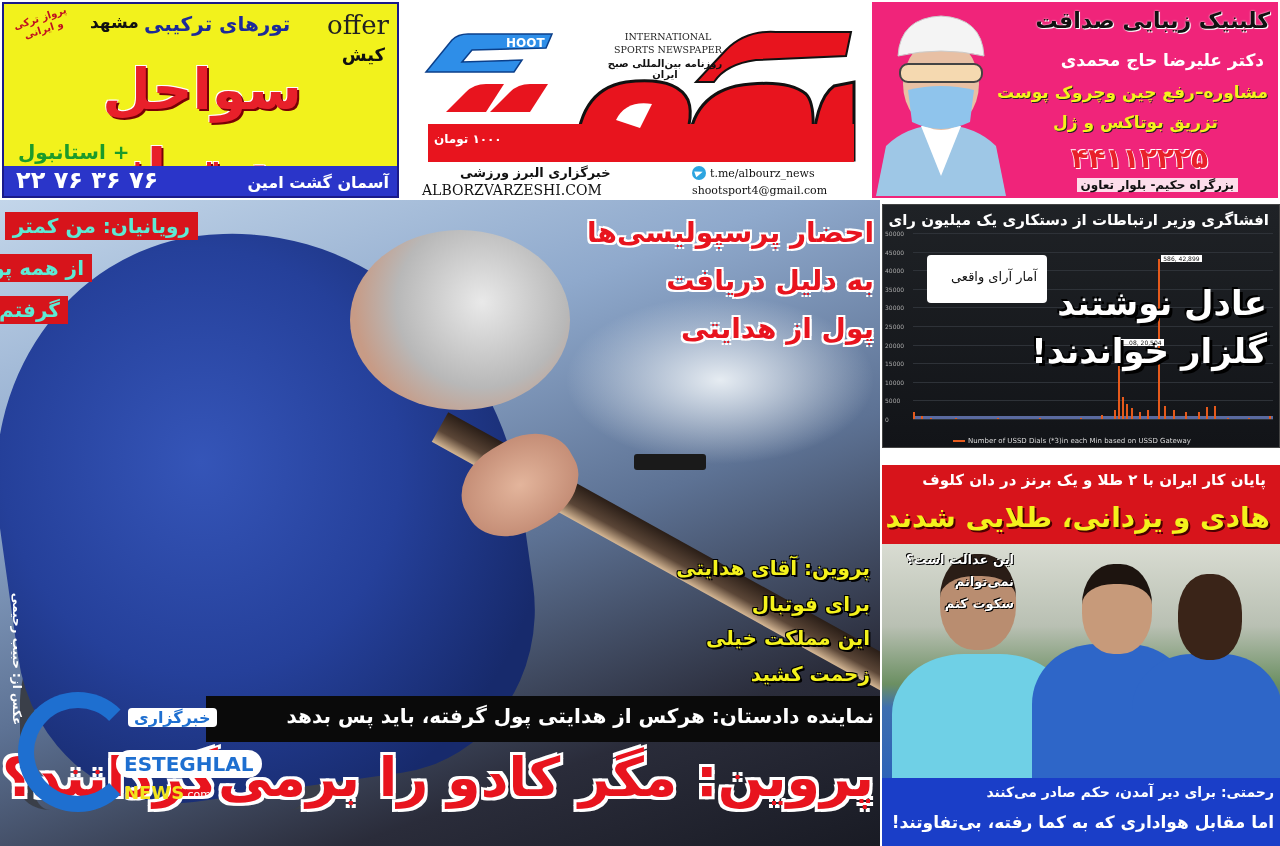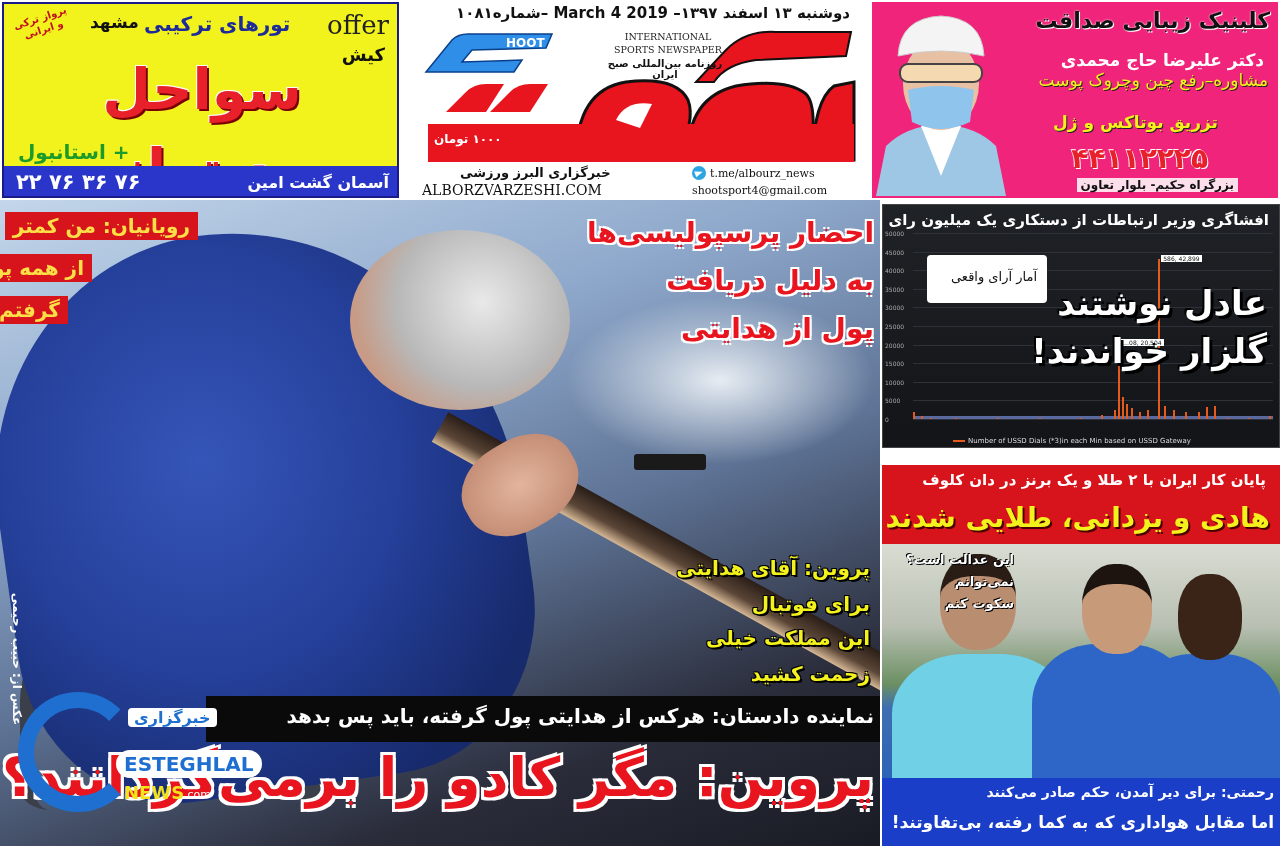--- a/index.html
+++ b/index.html
@@ -11,21 +11,21 @@
   
   #ad-travel { left: 2px; top: 2px; width: 397px; height: 196px; background: #f2f21c; border: 2px solid #1a1a8a; overflow: hidden; }
   #ad-travel .tours { position: absolute; left: 140px; top: 8px; font-size: 20px; font-weight: bold; color: #1d2a9a; }
   #ad-travel .mashhad { position: absolute; left: 86px; top: 8px; font-size: 17px; font-weight: bold; color: #111; }
   #ad-travel .flight { position: absolute; left: 8px; top: 8px; width: 60px; font-size: 10px; font-weight: bold; color: #c01020; line-height: 12px; transform: rotate(-18deg); text-align: center; }
   #ad-travel .offer { position: absolute; right: 8px; top: 6px; font-family: "DejaVu Serif", serif; font-size: 26px; color: #222; }
   #ad-travel .kish { position: absolute; right: 12px; top: 40px; font-size: 18px; font-weight: bold; color: #111; }
   #ad-travel .main { position: absolute; left: 8px; top: 46px; width: 380px; text-align: center; font-size: 56px; font-weight: bold; color: #e8202a; text-shadow: 2px 2px 0 #7a0006, -1px -1px 0 #fff, 1px -1px 0 #fff; letter-spacing: -2px; line-height: 80px; }
   #ad-travel .istanbul { position: absolute; left: 14px; top: 136px; font-size: 20px; font-weight: bold; color: #1c9b2a; }
   #ad-travel .bar { position: absolute; left: 0; right: 0; bottom: 0; height: 30px; background: #2a35c9; }
-  #ad-travel .phone { position: absolute; left: 12px; bottom: 2px; font-size: 21px; font-weight: bold; color: #fff; letter-spacing: 4px; }
+  #ad-travel .phone { position: absolute; left: 12px; bottom: 2px; font-size: 24px; font-weight: bold; color: #fff; letter-spacing: 4px; }
   #ad-travel .agency { position: absolute; right: 8px; bottom: 4px; font-size: 16px; font-weight: bold; color: #fff; }
 
   
   #masthead { left: 420px; top: 0; width: 450px; height: 200px; background: #fff; }
   #masthead .dateline { position: absolute; right: 20px; top: 4px; font-size: 15px; font-weight: bold; color: #111; white-space: nowrap; }
   #masthead .shoot-logo { position: absolute; left: 2px; top: 28px; width: 140px; height: 50px; }
   #masthead .intl { position: absolute; left: 178px; top: 30px; width: 140px; text-align: center; font-family: "DejaVu Serif", serif; font-size: 9.5px; color: #222; line-height: 13px; }
   #masthead .intl-fa { position: absolute; left: 180px; top: 58px; width: 130px; text-align: center; font-size: 10px; font-weight: bold; color: #111; }
   #masthead .big-logo { position: absolute; left: 6px; top: 20px; width: 430px; height: 150px; }
   #masthead .price { position: absolute; left: 14px; top: 132px; font-size: 12px; font-weight: bold; color: #fff; }
@@ -34,38 +34,38 @@
   #masthead .telegram { position: absolute; left: 272px; top: 166px; font-family: "DejaVu Serif", serif; font-size: 11px; font-weight: normal; color: #111; display: flex; align-items: center; gap: 4px; }
   #masthead .tg-icon { width: 14px; height: 14px; border-radius: 50%; background: #2ca5e0; display: inline-block; position: relative; }
   #masthead .tg-icon::after { content: ""; position: absolute; left: 3px; top: 4px; border-left: 8px solid #fff; border-top: 3px solid transparent; border-bottom: 3px solid transparent; transform: rotate(-20deg); }
   #masthead .email { position: absolute; left: 272px; top: 184px; font-family: "DejaVu Serif", serif; font-size: 11px; color: #111; }
 
   
   #ad-clinic { left: 872px; top: 2px; width: 406px; height: 196px; background: #f0247a; overflow: hidden; }
   #ad-clinic .doc { position: absolute; left: 4px; top: 4px; width: 130px; height: 190px; }
   #ad-clinic .title { position: absolute; right: 8px; top: 6px; font-size: 22px; font-weight: bold; color: #111; text-shadow: 0 0 2px #fff, 1px 1px 0 #fff; }
   #ad-clinic .doctor { position: absolute; right: 14px; top: 48px; font-size: 17px; font-weight: bold; color: #fff; }
-  #ad-clinic .svc1 { position: absolute; right: 10px; top: 68px; font-size: 17px; font-weight: normal; color: #f4f21c; text-shadow: 1px 1px 0 #222; }
+  #ad-clinic .svc1 { position: absolute; right: 10px; top: 80px; font-size: 17px; font-weight: bold; color: #f4f21c; text-shadow: 1px 1px 0 #222; }
   #ad-clinic .svc2 { position: absolute; right: 60px; top: 110px; font-size: 17px; font-weight: bold; color: #f4f21c; text-shadow: 1px 1px 0 #222; }
   #ad-clinic .phone { position: absolute; right: 70px; top: 140px; font-size: 28px; font-weight: bold; color: #e8202a; text-shadow: 1px 1px 0 #fff, -1px -1px 0 #fff; letter-spacing: 2px; }
   #ad-clinic .addr { position: absolute; right: 40px; top: 176px; font-size: 12px; font-weight: bold; color: #111; background: rgba(255,255,255,0.85); padding: 0 4px; }
 
   
   #main-photo { left: 0; top: 200px; width: 880px; height: 646px; overflow: hidden;
     background:
       radial-gradient(ellipse 220px 120px at 720px 180px, #e6ecf2 0%, rgba(230,236,242,0) 70%),
       linear-gradient(160deg, #c3d6ea 0%, #8fa9cc 30%, #5d7294 55%, #2a2c3a 80%, #191b24 100%); }
   #main-photo .jacket { position: absolute; left: 0; top: 30px; width: 520px; height: 560px; background: radial-gradient(ellipse at 40% 40%, #3555b8 0%, #25409a 45%, #172a6c 80%); border-radius: 45% 55% 30% 30%; transform: rotate(-8deg); }
   #main-photo .head { position: absolute; left: 350px; top: 30px; width: 220px; height: 180px; background: radial-gradient(circle at 60% 40%, #e9e9e9 0%, #b8b8b8 50%, #c79b86 75%); border-radius: 50%; }
   #main-photo .desk { position: absolute; left: 440px; top: 210px; width: 620px; height: 34px; background: linear-gradient(#2a1e17, #5b4637 60%, #d6b895); transform: rotate(29deg); transform-origin: left center; }
   #main-photo .hand { position: absolute; left: 460px; top: 240px; width: 120px; height: 90px; background: radial-gradient(ellipse, #e3b59c 0%, #c28a73 80%); border-radius: 45%; transform: rotate(-30deg); }
   #main-photo .phone-obj { position: absolute; left: 634px; top: 254px; width: 72px; height: 16px; background: #1a1a1a; border-radius: 3px; }
   #main-photo .chair { position: absolute; left: 20px; top: 390px; width: 300px; height: 220px; border: 14px solid #3a3f49; border-radius: 50% 50% 10% 10%; border-bottom: none; }
 
-  .red-box { position: absolute; background: #d7141b; color: #fde047; font-weight: bold; font-size: 20px; padding: 2px 8px; white-space: nowrap; }
+  .red-box { position: absolute; background: #d7141b; color: #5eead4; font-weight: bold; font-size: 20px; padding: 2px 8px; white-space: nowrap; }
   #rouyanian-1 { right: 682px; top: 12px; }
   #rouyanian-2 { right: 788px; top: 54px; }
   #rouyanian-3 { right: 812px; top: 96px; }
 
   .red-head { position: absolute; right: 6px; font-size: 28px; font-weight: bold; color: #e8141e; text-shadow: 2px 2px 0 #fff, -2px -2px 0 #fff, 2px -2px 0 #fff, -2px 2px 0 #fff; white-space: nowrap; }
   #persepolis-1 { top: 16px; }
   #persepolis-2 { top: 64px; }
   #persepolis-3 { top: 112px; }
 
   .yel-head { position: absolute; right: 10px; font-size: 20px; font-weight: bold; color: #f4f21c; text-shadow: 2px 2px 0 #000, -1px -1px 0 #000, 1px -1px 0 #000, -1px 1px 0 #000; white-space: nowrap; }
@@ -140,21 +140,20 @@
   <div class="kish rtl">کیش</div>
   <div class="main rtl">سواحل مدیترانه</div>
   <div class="istanbul rtl">+ استانبول</div>
   <div class="bar">
     <span class="phone">۲۲ ۷۶ ۳۶ ۷۶</span>
     <span class="agency rtl">آسمان گشت امین</span>
   </div>
 </div>
 
 <div id="masthead" class="abs">
-  <div class="dateline rtl">دوشنبه ۱۳ اسفند ۱۳۹۷– 2019 4 March –شماره۱۰۸۱</div>
 
   <svg class="big-logo" viewBox="0 0 430 150">
 
     <path d="M270 62 L300 30 Q320 10 350 12 L425 12 L420 36 L330 40 Q300 44 288 62 Z" fill="#e8141e" stroke="#111" stroke-width="2"></path>
     <path d="M20 92 L40 72 Q48 64 60 64 L78 64 L60 92 Z" fill="#e8141e"></path>
     <path d="M64 92 L84 72 Q92 64 104 64 L122 64 L104 92 Z" fill="#e8141e"></path>
     <path d="M150 140 Q150 70 200 62 Q250 56 262 80 Q270 100 250 140 Z" fill="#e8141e" stroke="#111" stroke-width="3"></path>
     <path d="M262 140 Q260 78 310 66 Q360 58 380 74 Q392 86 384 140 Z" fill="#e8141e" stroke="#111" stroke-width="3"></path>
     <path d="M386 140 Q388 80 408 66 L428 62 L428 140 Z" fill="#e8141e" stroke="#111" stroke-width="3"></path>
     <rect x="2" y="104" width="426" height="38" fill="#e8141e"></rect>

